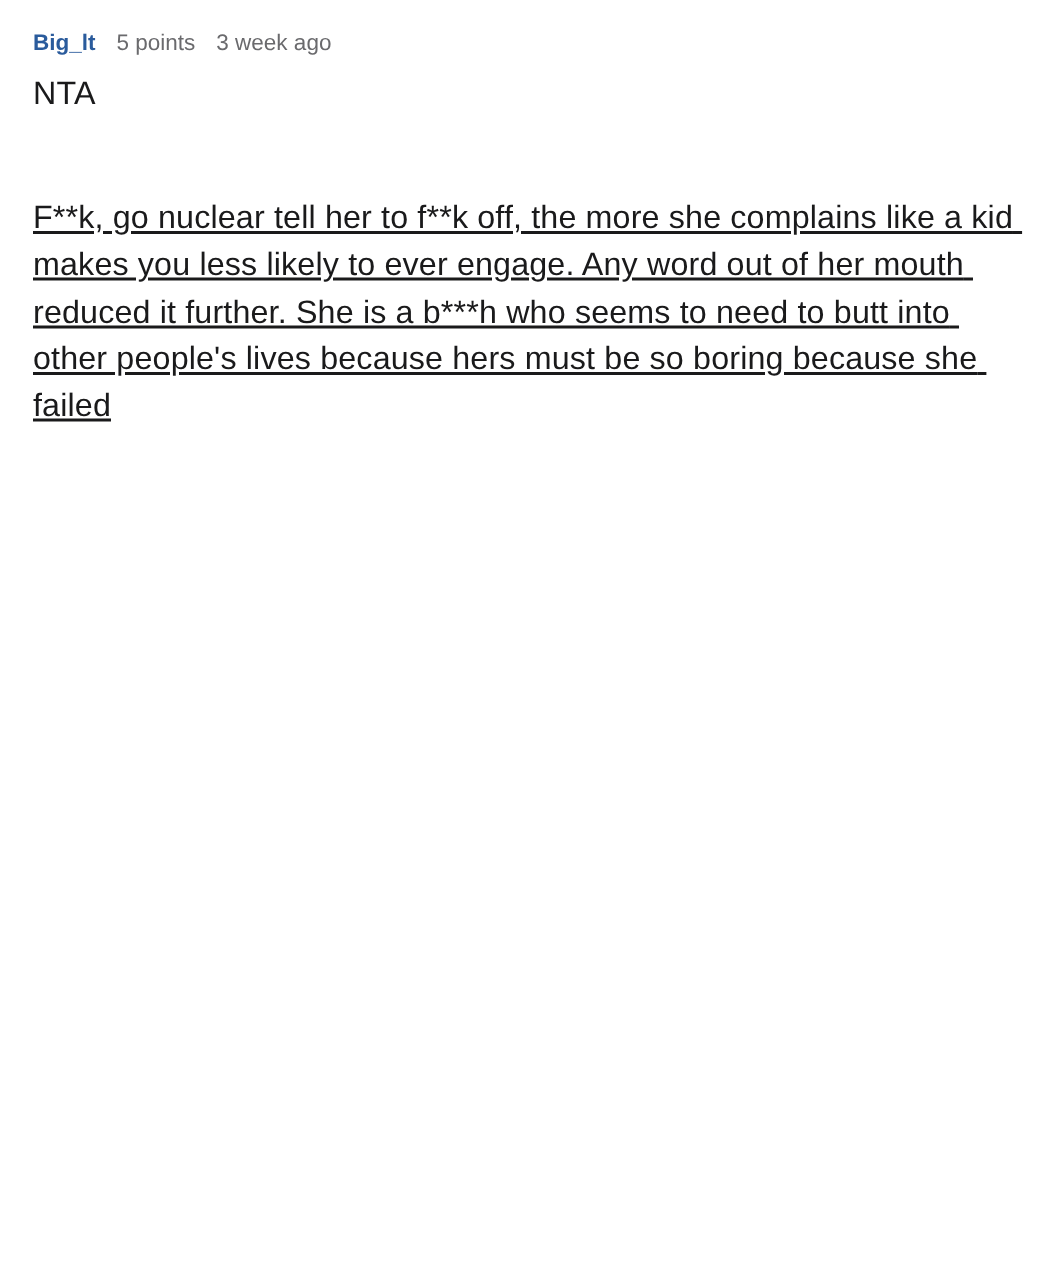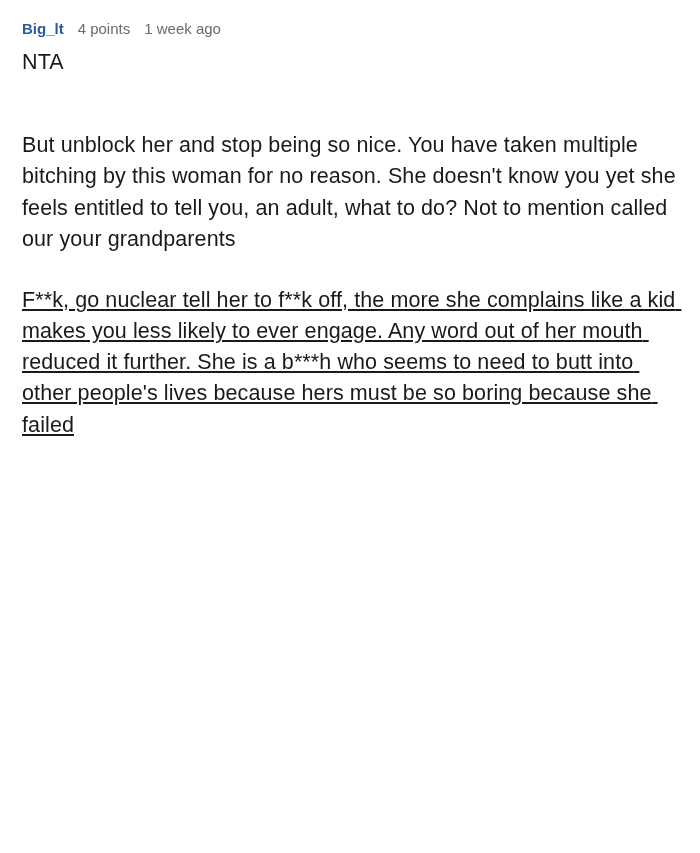--- a/index.html
+++ b/index.html
@@ -55,23 +55,22 @@
     text-decoration: underline;
   }
 </style>
 </head>
 <body>
 
 <div class="comment">
 
   <div class="meta">
     <span class="author">Big_lt</span>
-    <span class="points">4 points</span>
-    <span class="time">1 week ago</span>
+    <span class="points">5 points</span>
+    <span class="time">3 week ago</span>
   </div>
 
   <div class="body">
     <p class="para">NTA</p>
-    <p class="para">But unblock her and stop being so nice. You have taken multiple bitching by this woman for no reason. She doesn't know you yet she feels entitled to tell you, an adult, what to do? Not to mention called our your grandparents</p>
     <p class="para">F**k, go nuclear tell her to f**k off, the more she complains like a kid makes you less likely to ever engage. Any word out of her mouth reduced it further. She is a b***h who seems to need to butt into other people's lives because hers must be so boring because she failed</p>
   </div>
 
 </div>
 
 </body></html>

